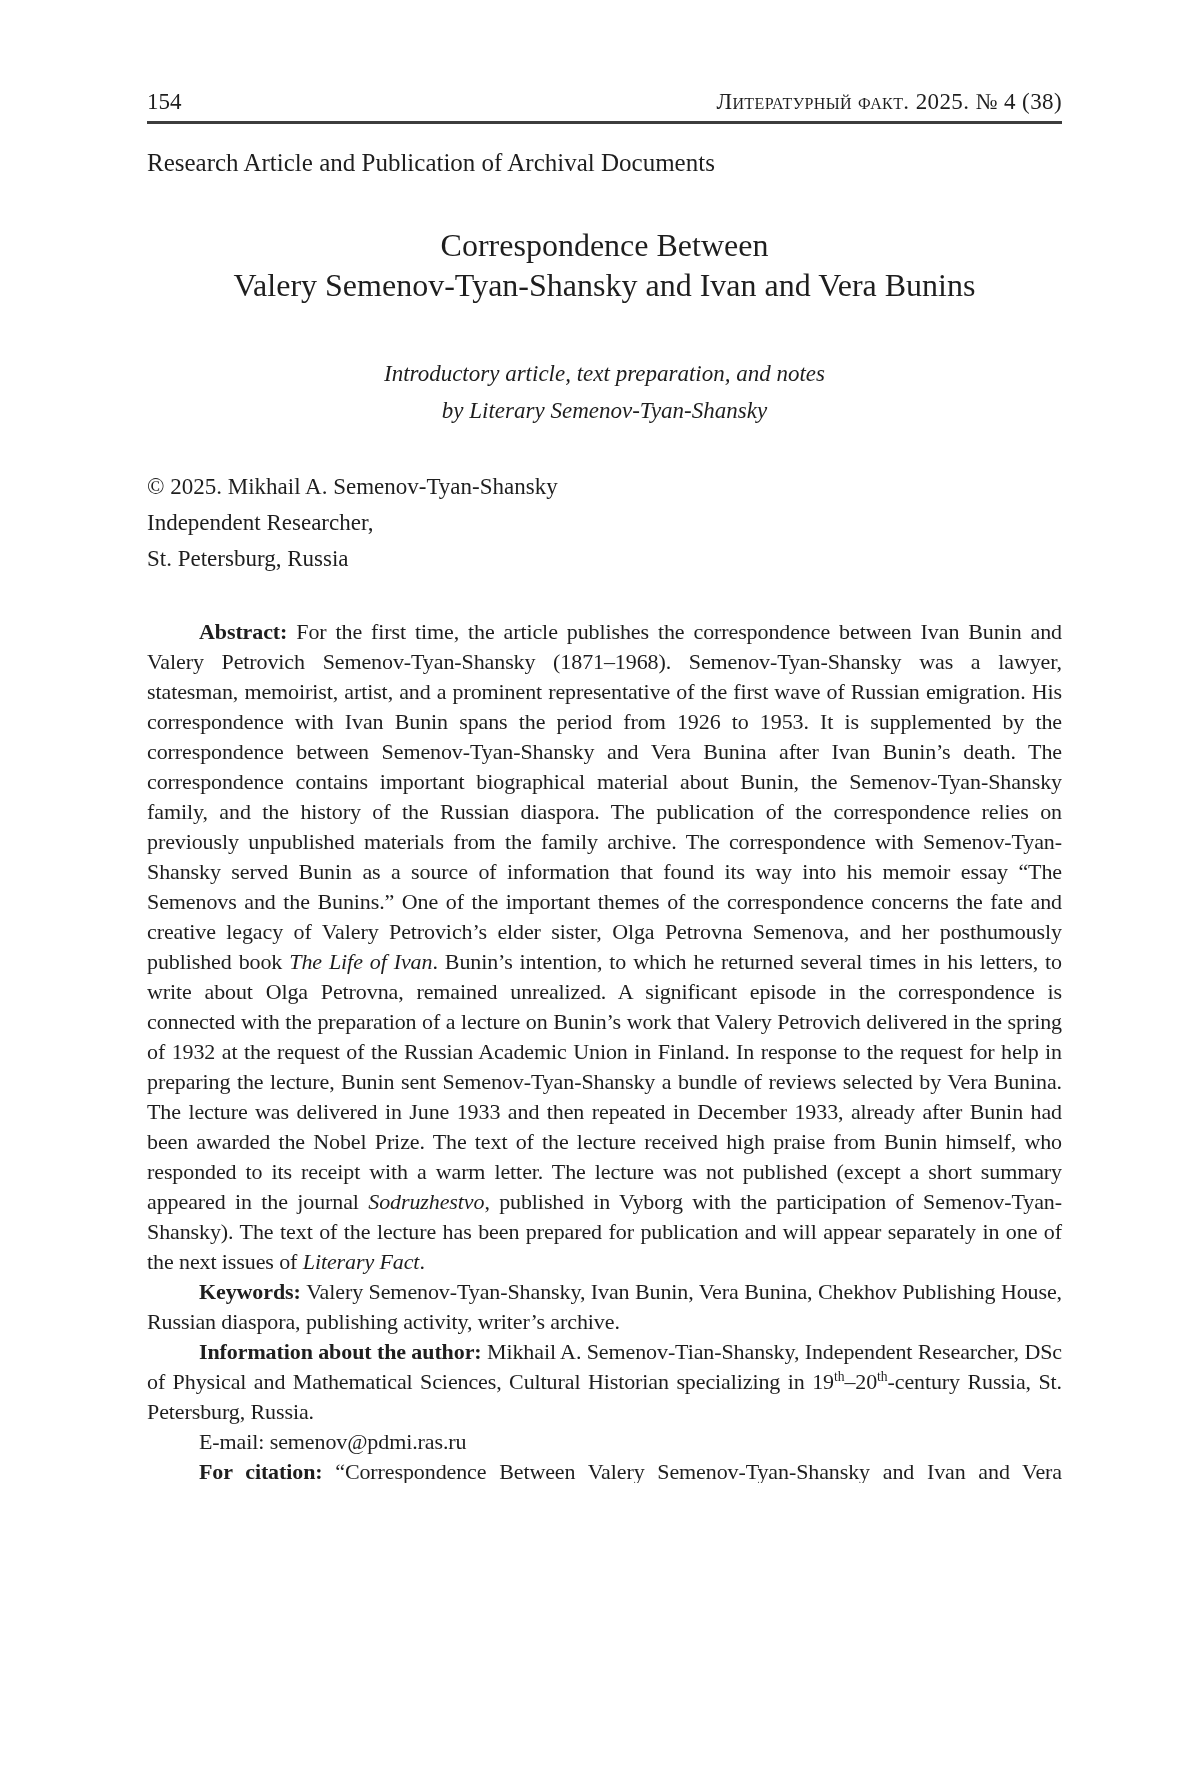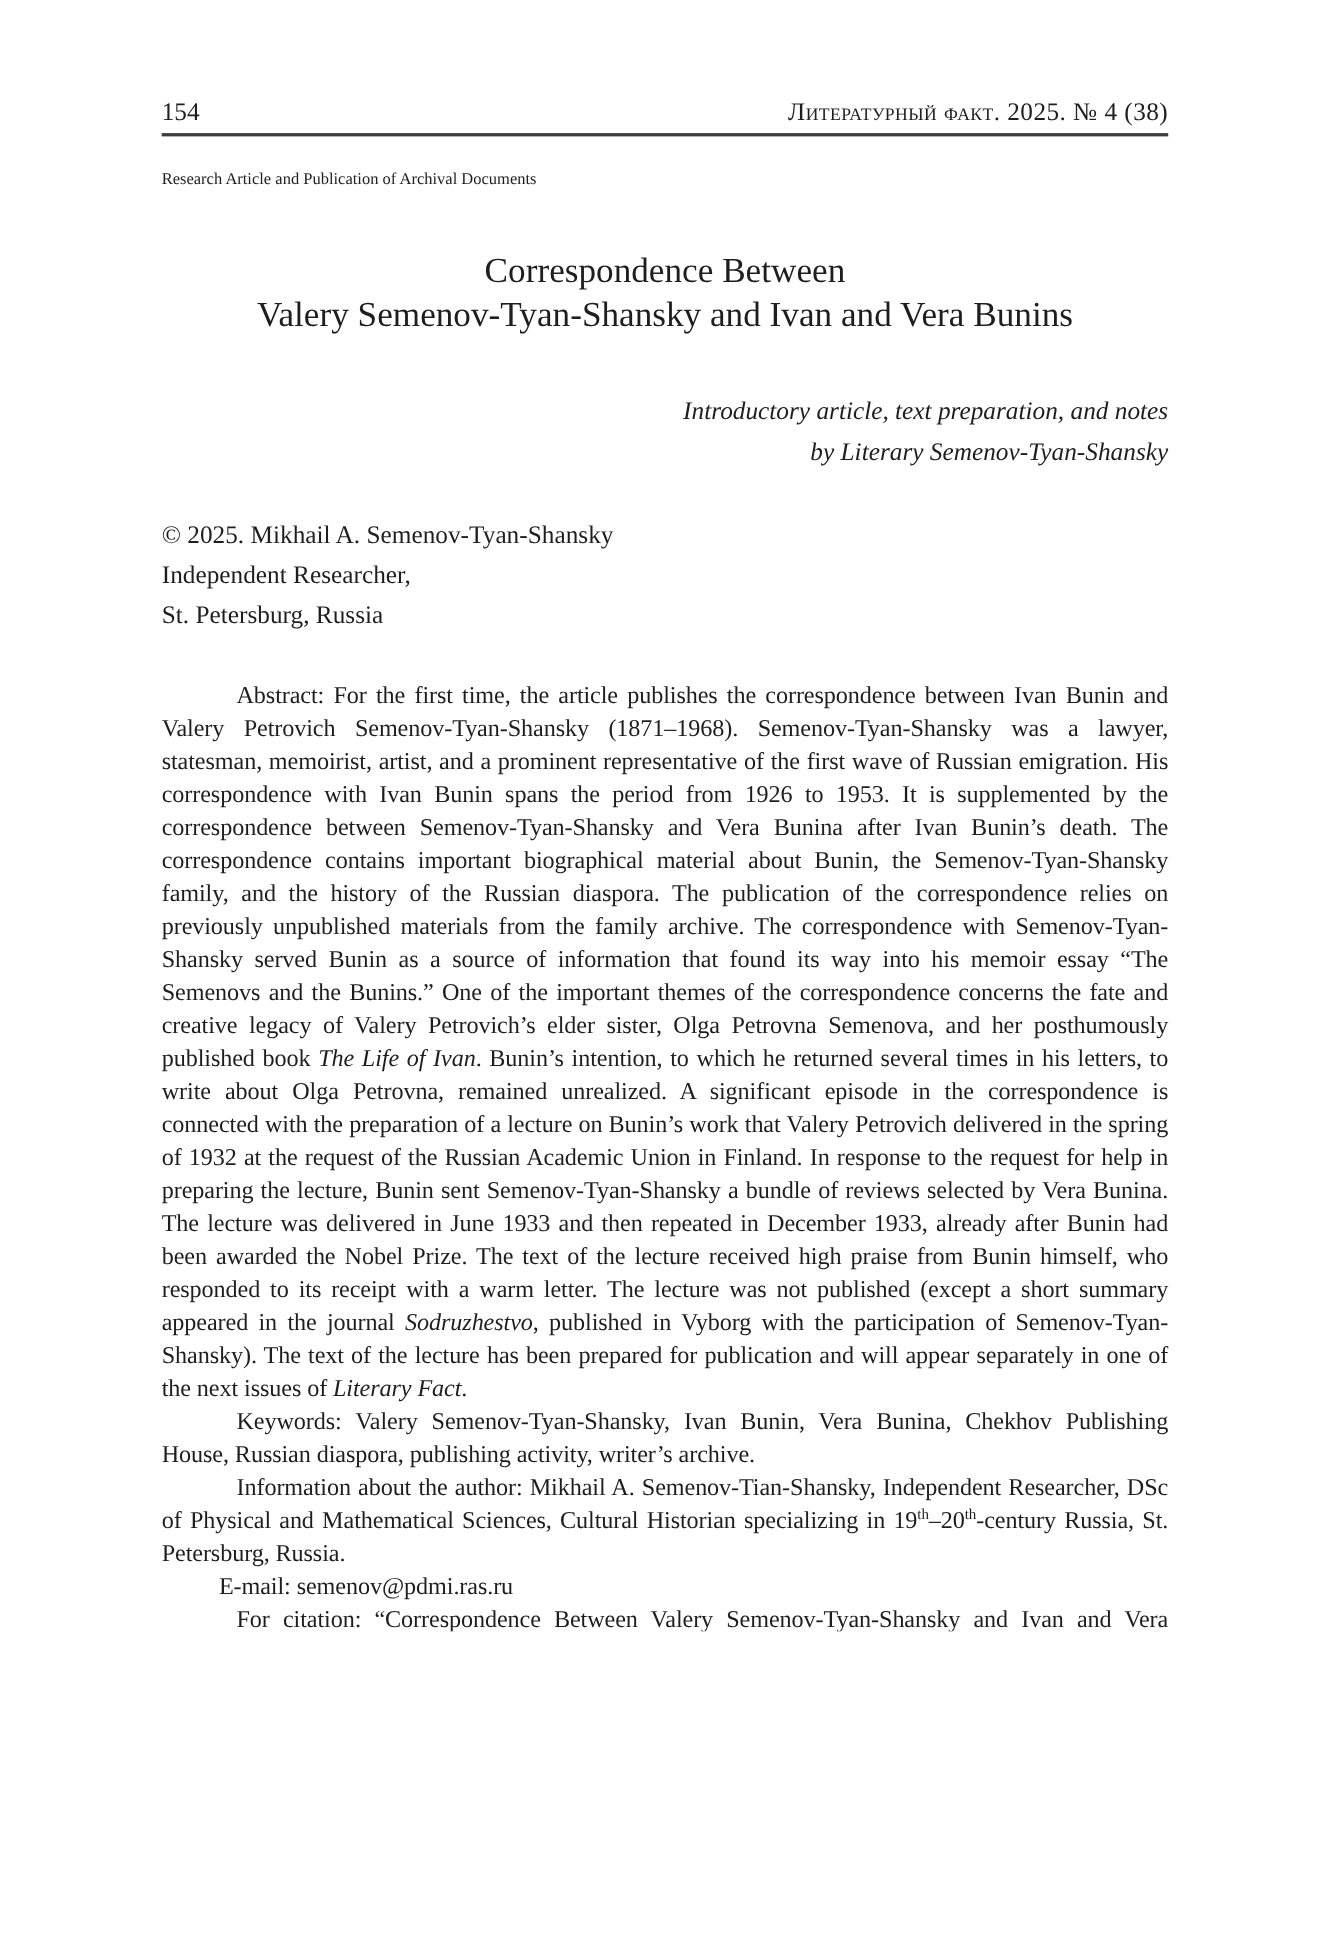--- a/index.html
+++ b/index.html
@@ -28,34 +28,34 @@
     font-variant: small-caps;
     letter-spacing: 0.4px;
   }
   .rule {
     height: 3px;
     background: #3d3d3d;
     margin-top: 7px;
   }
   .article-type {
     margin-top: 27px;
-    font-size: 15px;
+    font-size: 25px;
     line-height: 24px;
   }
   .title {
     margin-top: 50px;
     text-align: center;
     font-size: 32px;
     line-height: 40px;
     font-weight: normal;
   }
   .title .t-line { display: block; }
   .subtitle {
     margin-top: 50px;
-    text-align: right;
+    text-align: center;
     font-style: italic;
     font-size: 23px;
     line-height: 37px;
   }
   .subtitle .s-line { display: block; }
   .copyright {
     margin-top: 40px;
     text-align: left;
     font-size: 23px;
     line-height: 36px;
@@ -65,21 +65,21 @@
     margin-top: 40px;
     font-size: 22px;
     line-height: 30px;
     text-align: justify;
     letter-spacing: -0.1px;
   }
   .body-text p {
     text-indent: 52px;
     margin: 0;
   }
-  .body-text b { font-weight: normal; margin-left: 16px; }
+  .body-text b { font-weight: bold; }
   .body-text i { font-style: italic; }
   .body-text sup {
     font-size: 0.62em;
     vertical-align: super;
     line-height: 0;
   }
 </style>
 </head>
 <body>
 

